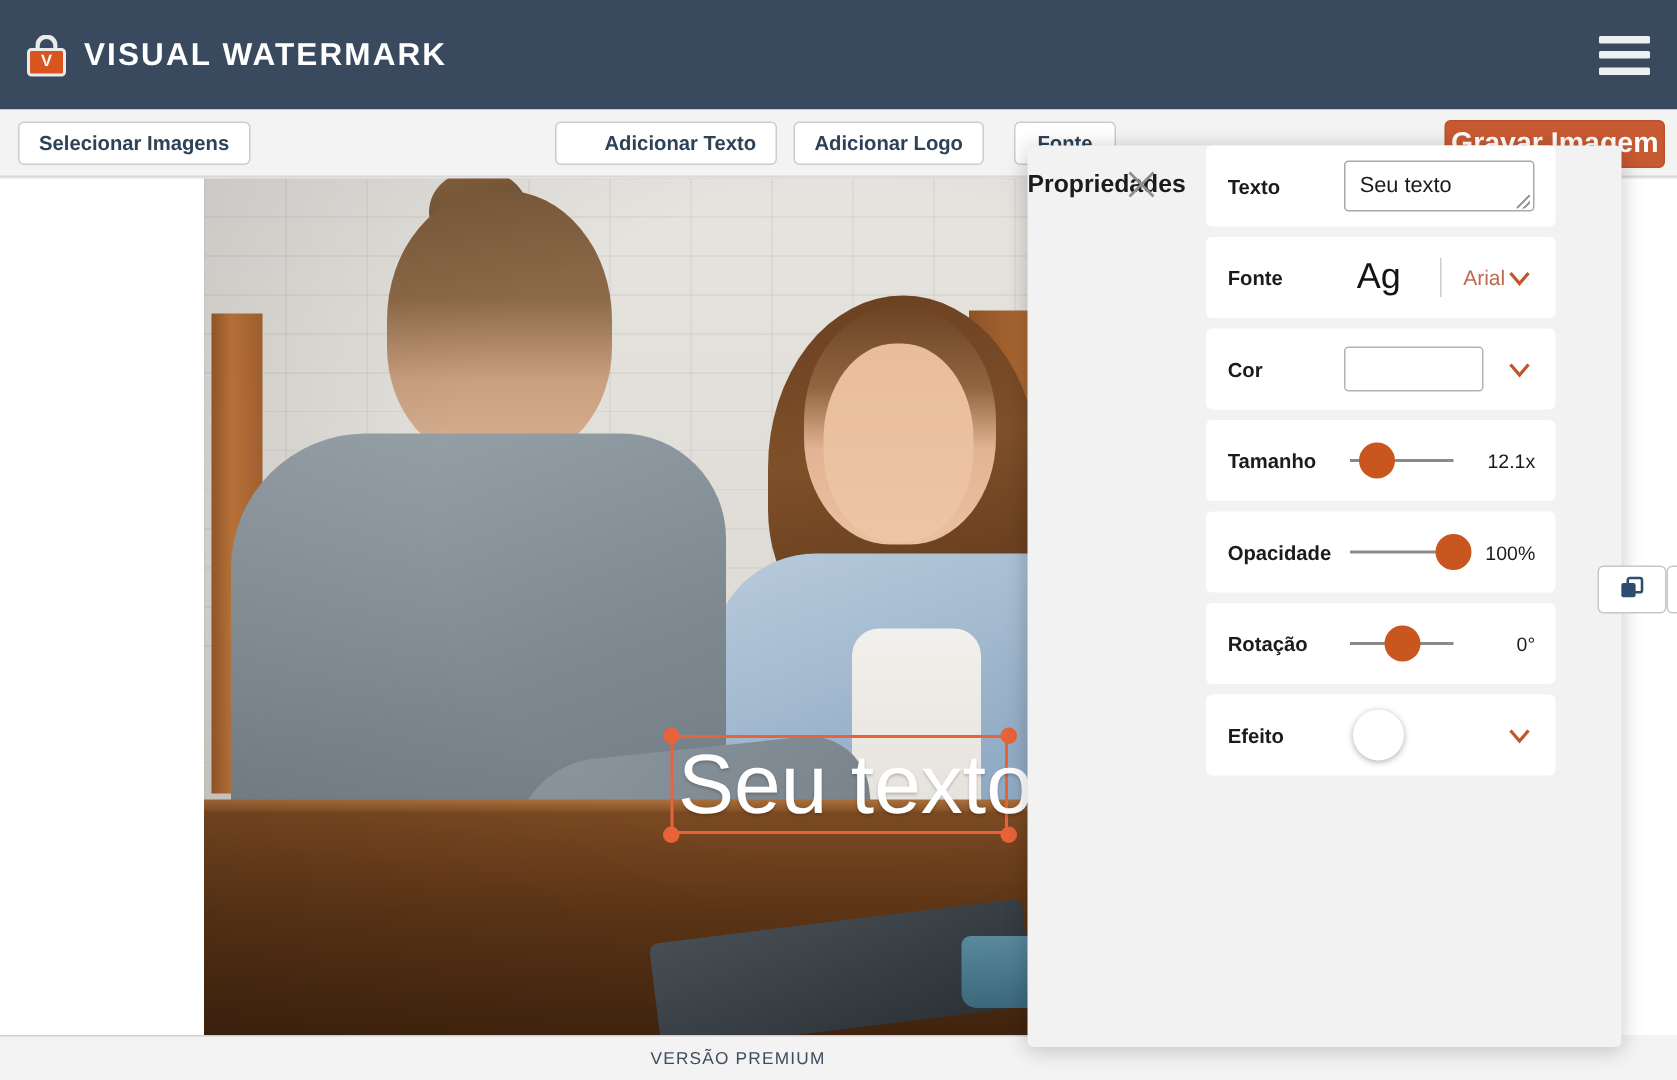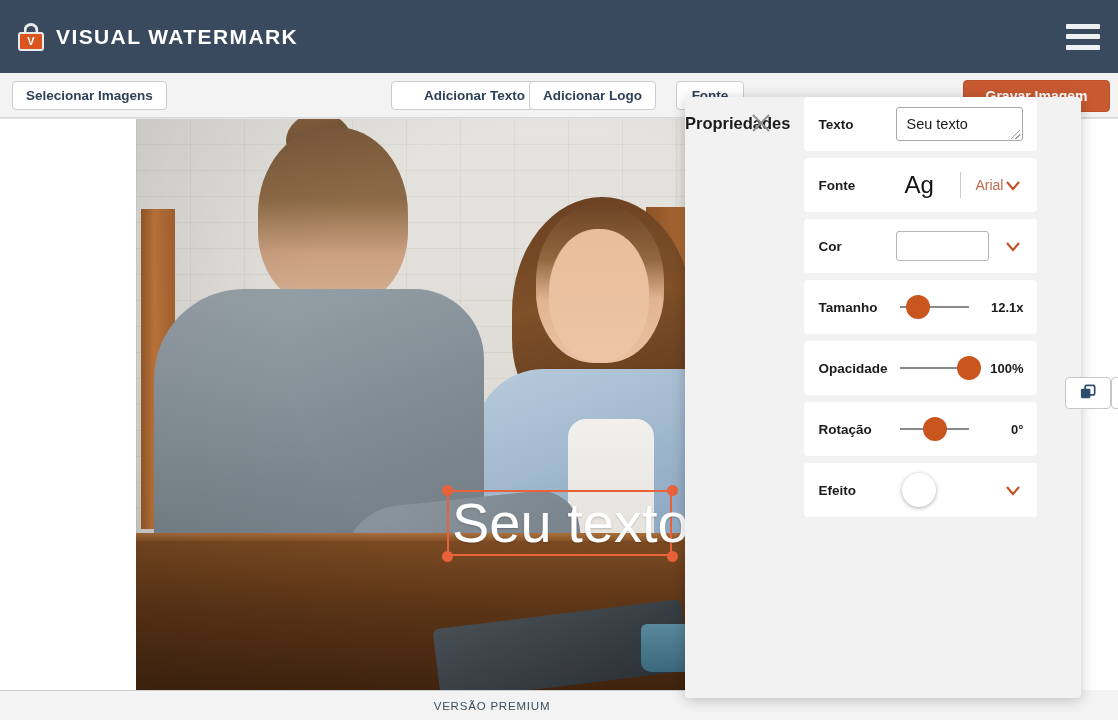--- a/index.html
+++ b/index.html
@@ -57,27 +57,27 @@
     background: #f3f3f3; border-bottom: 1px solid #d8d8d8;
   }
   .tb-btn {
     position: absolute; top: 81px; height: 29px;
     background: #ffffff; border: 1px solid #c9ccd1; border-radius: 4px;
     color: #2d4258; font-size: 13.5px; font-weight: bold;
     display: flex; align-items: center; justify-content: center;
     padding: 0 13px; cursor: pointer; white-space: nowrap;
   }
   #btn-select { left: 12px; }
-  #btn-text   { left: 391px; padding-left: 32px; }
+  #btn-text   { left: 370px; padding-left: 32px; }
   #btn-logo   { left: 529px; }
   #btn-third  { left: 676px; width: 68px; overflow: hidden; }
   #btn-primary {
     position: absolute; top: 80px; left: 963px; height: 32px;
     background: #c85a32; border: 1px solid #b8512c; border-radius: 4px;
-    color: #ffffff; font-size: 14px; font-weight: bold;
+    color: #ffffff; font-size: 19px; font-weight: bold;
     display: flex; align-items: center; justify-content: center;
     padding: 0 16px; cursor: pointer; white-space: nowrap;
     width: 147px; overflow: hidden;
   }
 
   
   .canvas-area {
     position: absolute; left: 0; top: 118px; width: 1118px; height: 572px;
     background: #ffffff; border-top: 1px solid #e2e2e2;
   }
@@ -271,21 +271,20 @@
 
   .color-swatch {
     flex: 1 1 auto; height: 30px; background: #ffffff;
     border: 1px solid #b4b4b4; border-radius: 3px; margin-right: 14px;
     cursor: pointer;
   }
 
   .slider-wrap {
     flex: 1 1 auto; display: flex; align-items: center; gap: 12px;
     padding-left: 4px;
-    font-weight: bold;
   }
   .track {
     position: relative; flex: 1 1 auto; height: 2px; background: #8a8a8a;
     cursor: pointer;
   }
   .knob {
     position: absolute; top: 50%; width: 24px; height: 24px; border-radius: 50%;
     background: #c9551f; transform: translate(-50%,-50%); cursor: pointer;
   }
   .slider-val {

